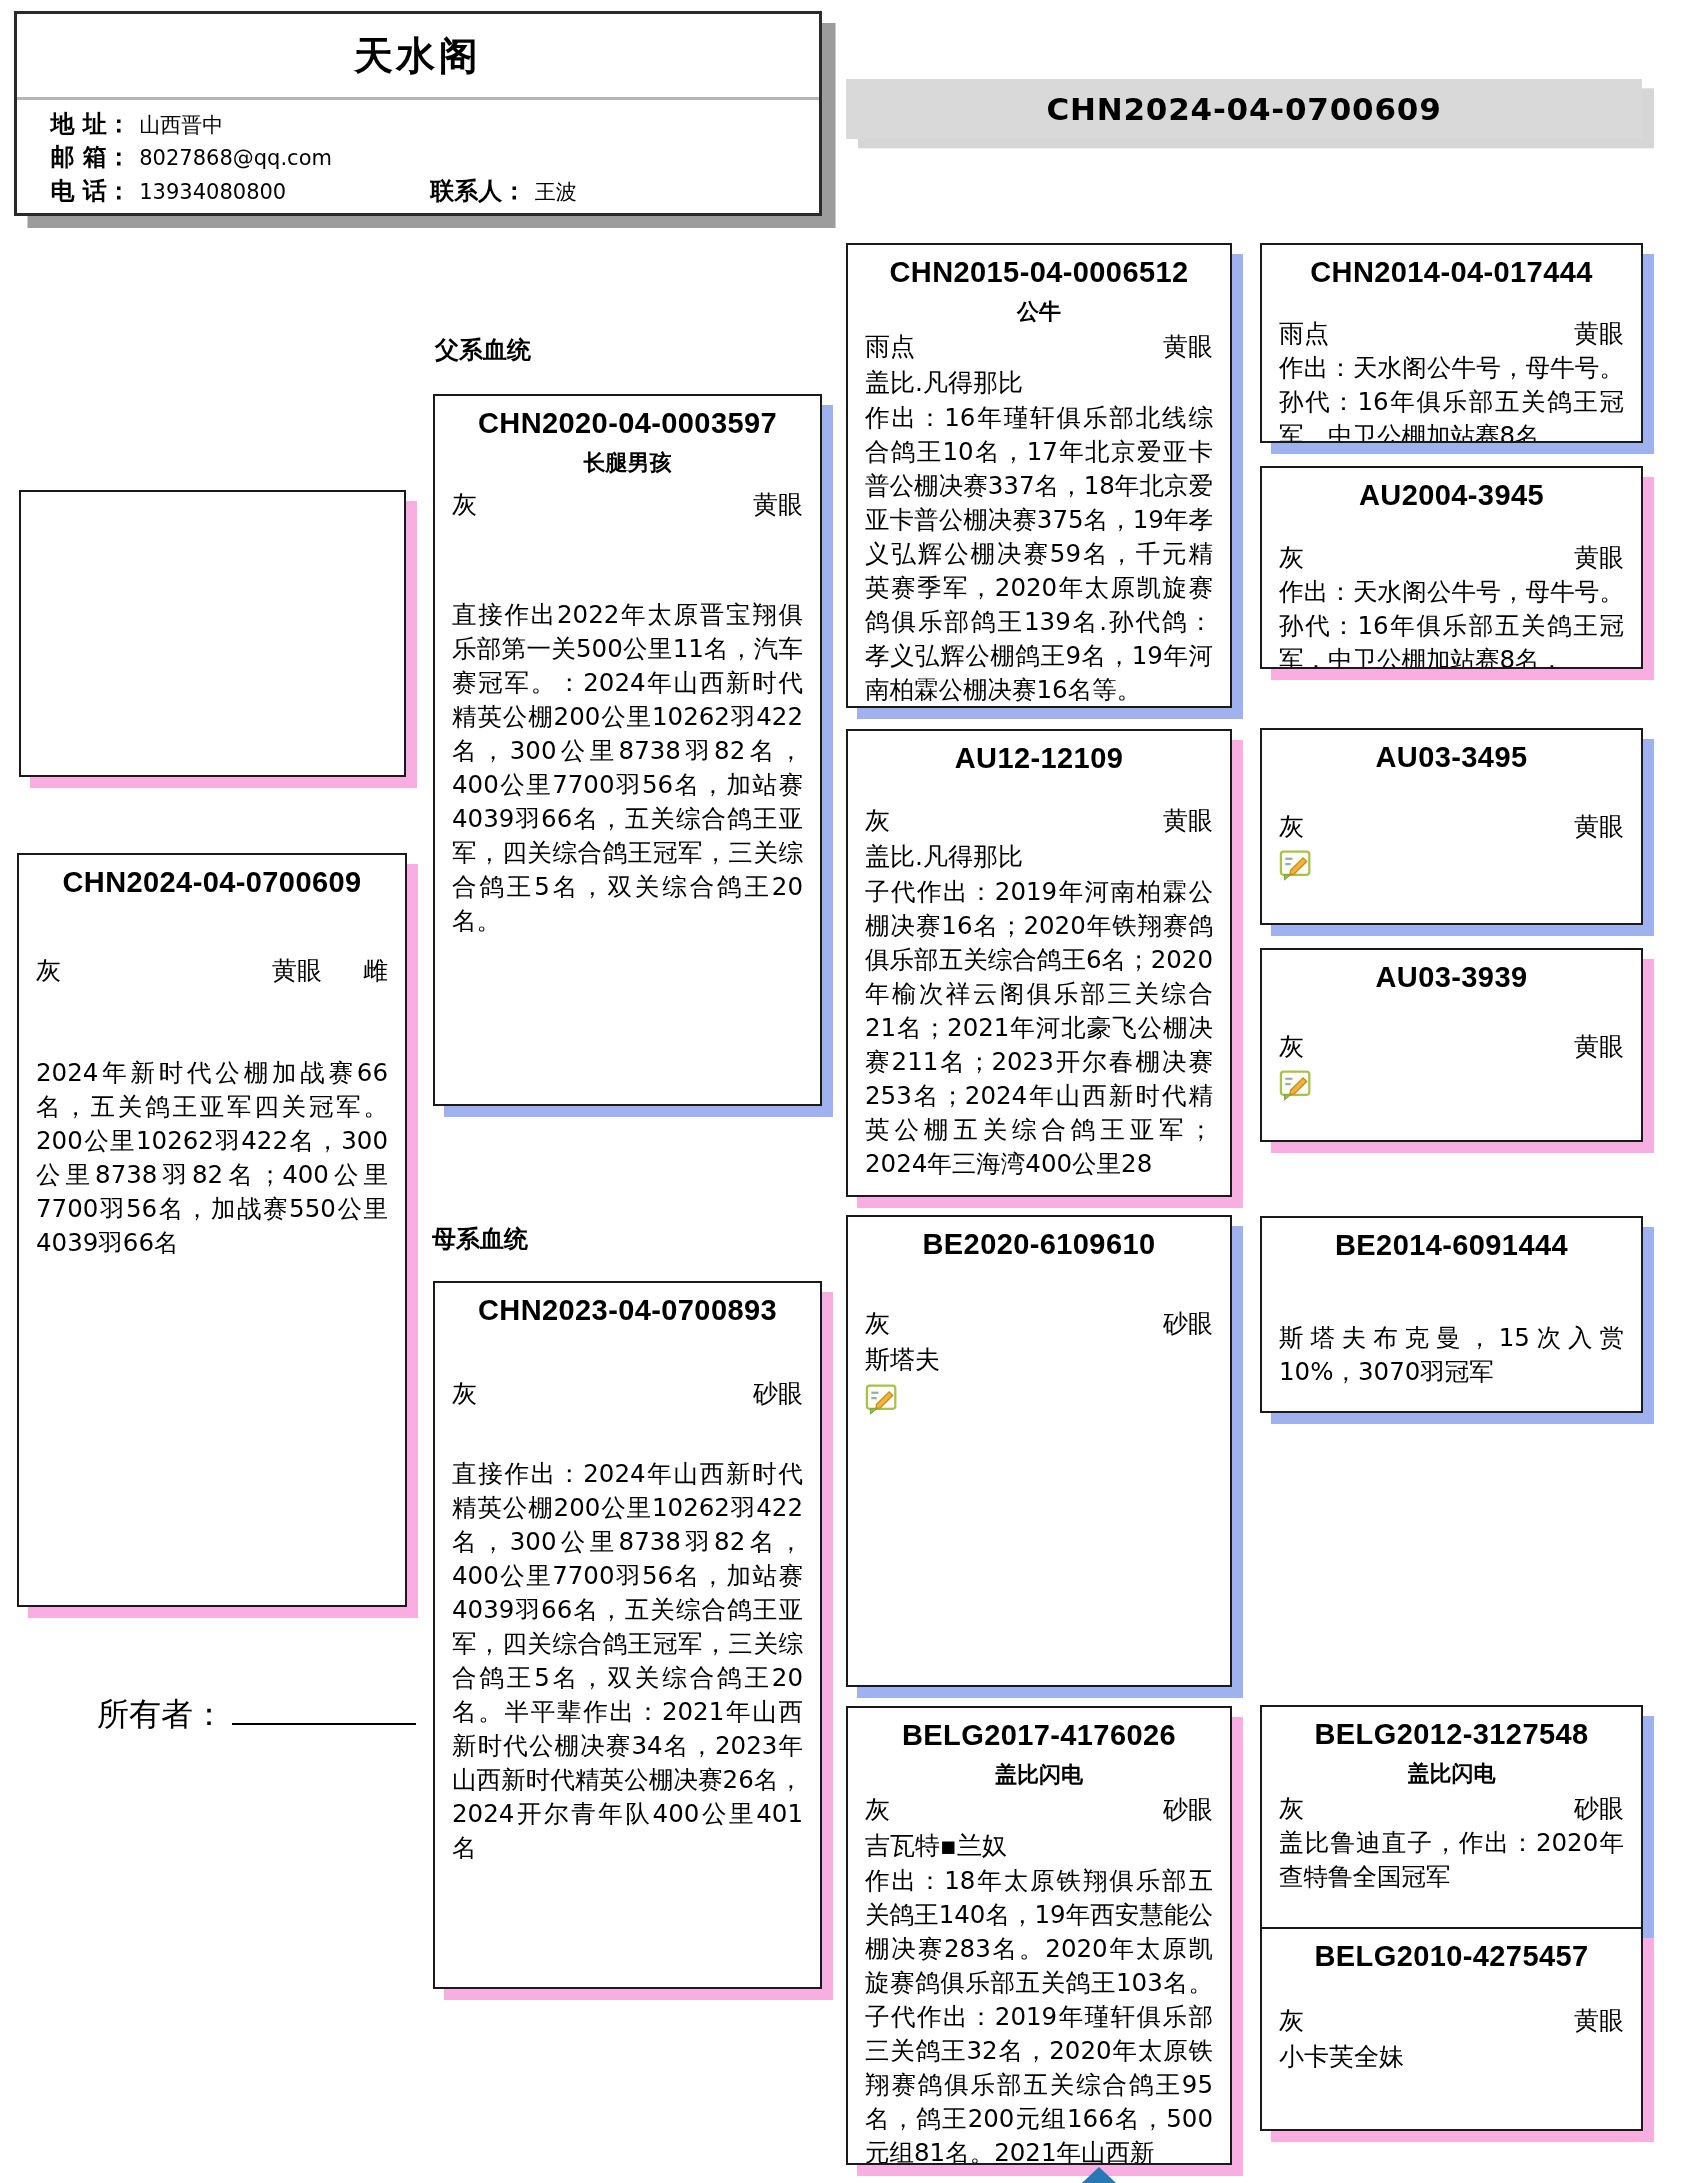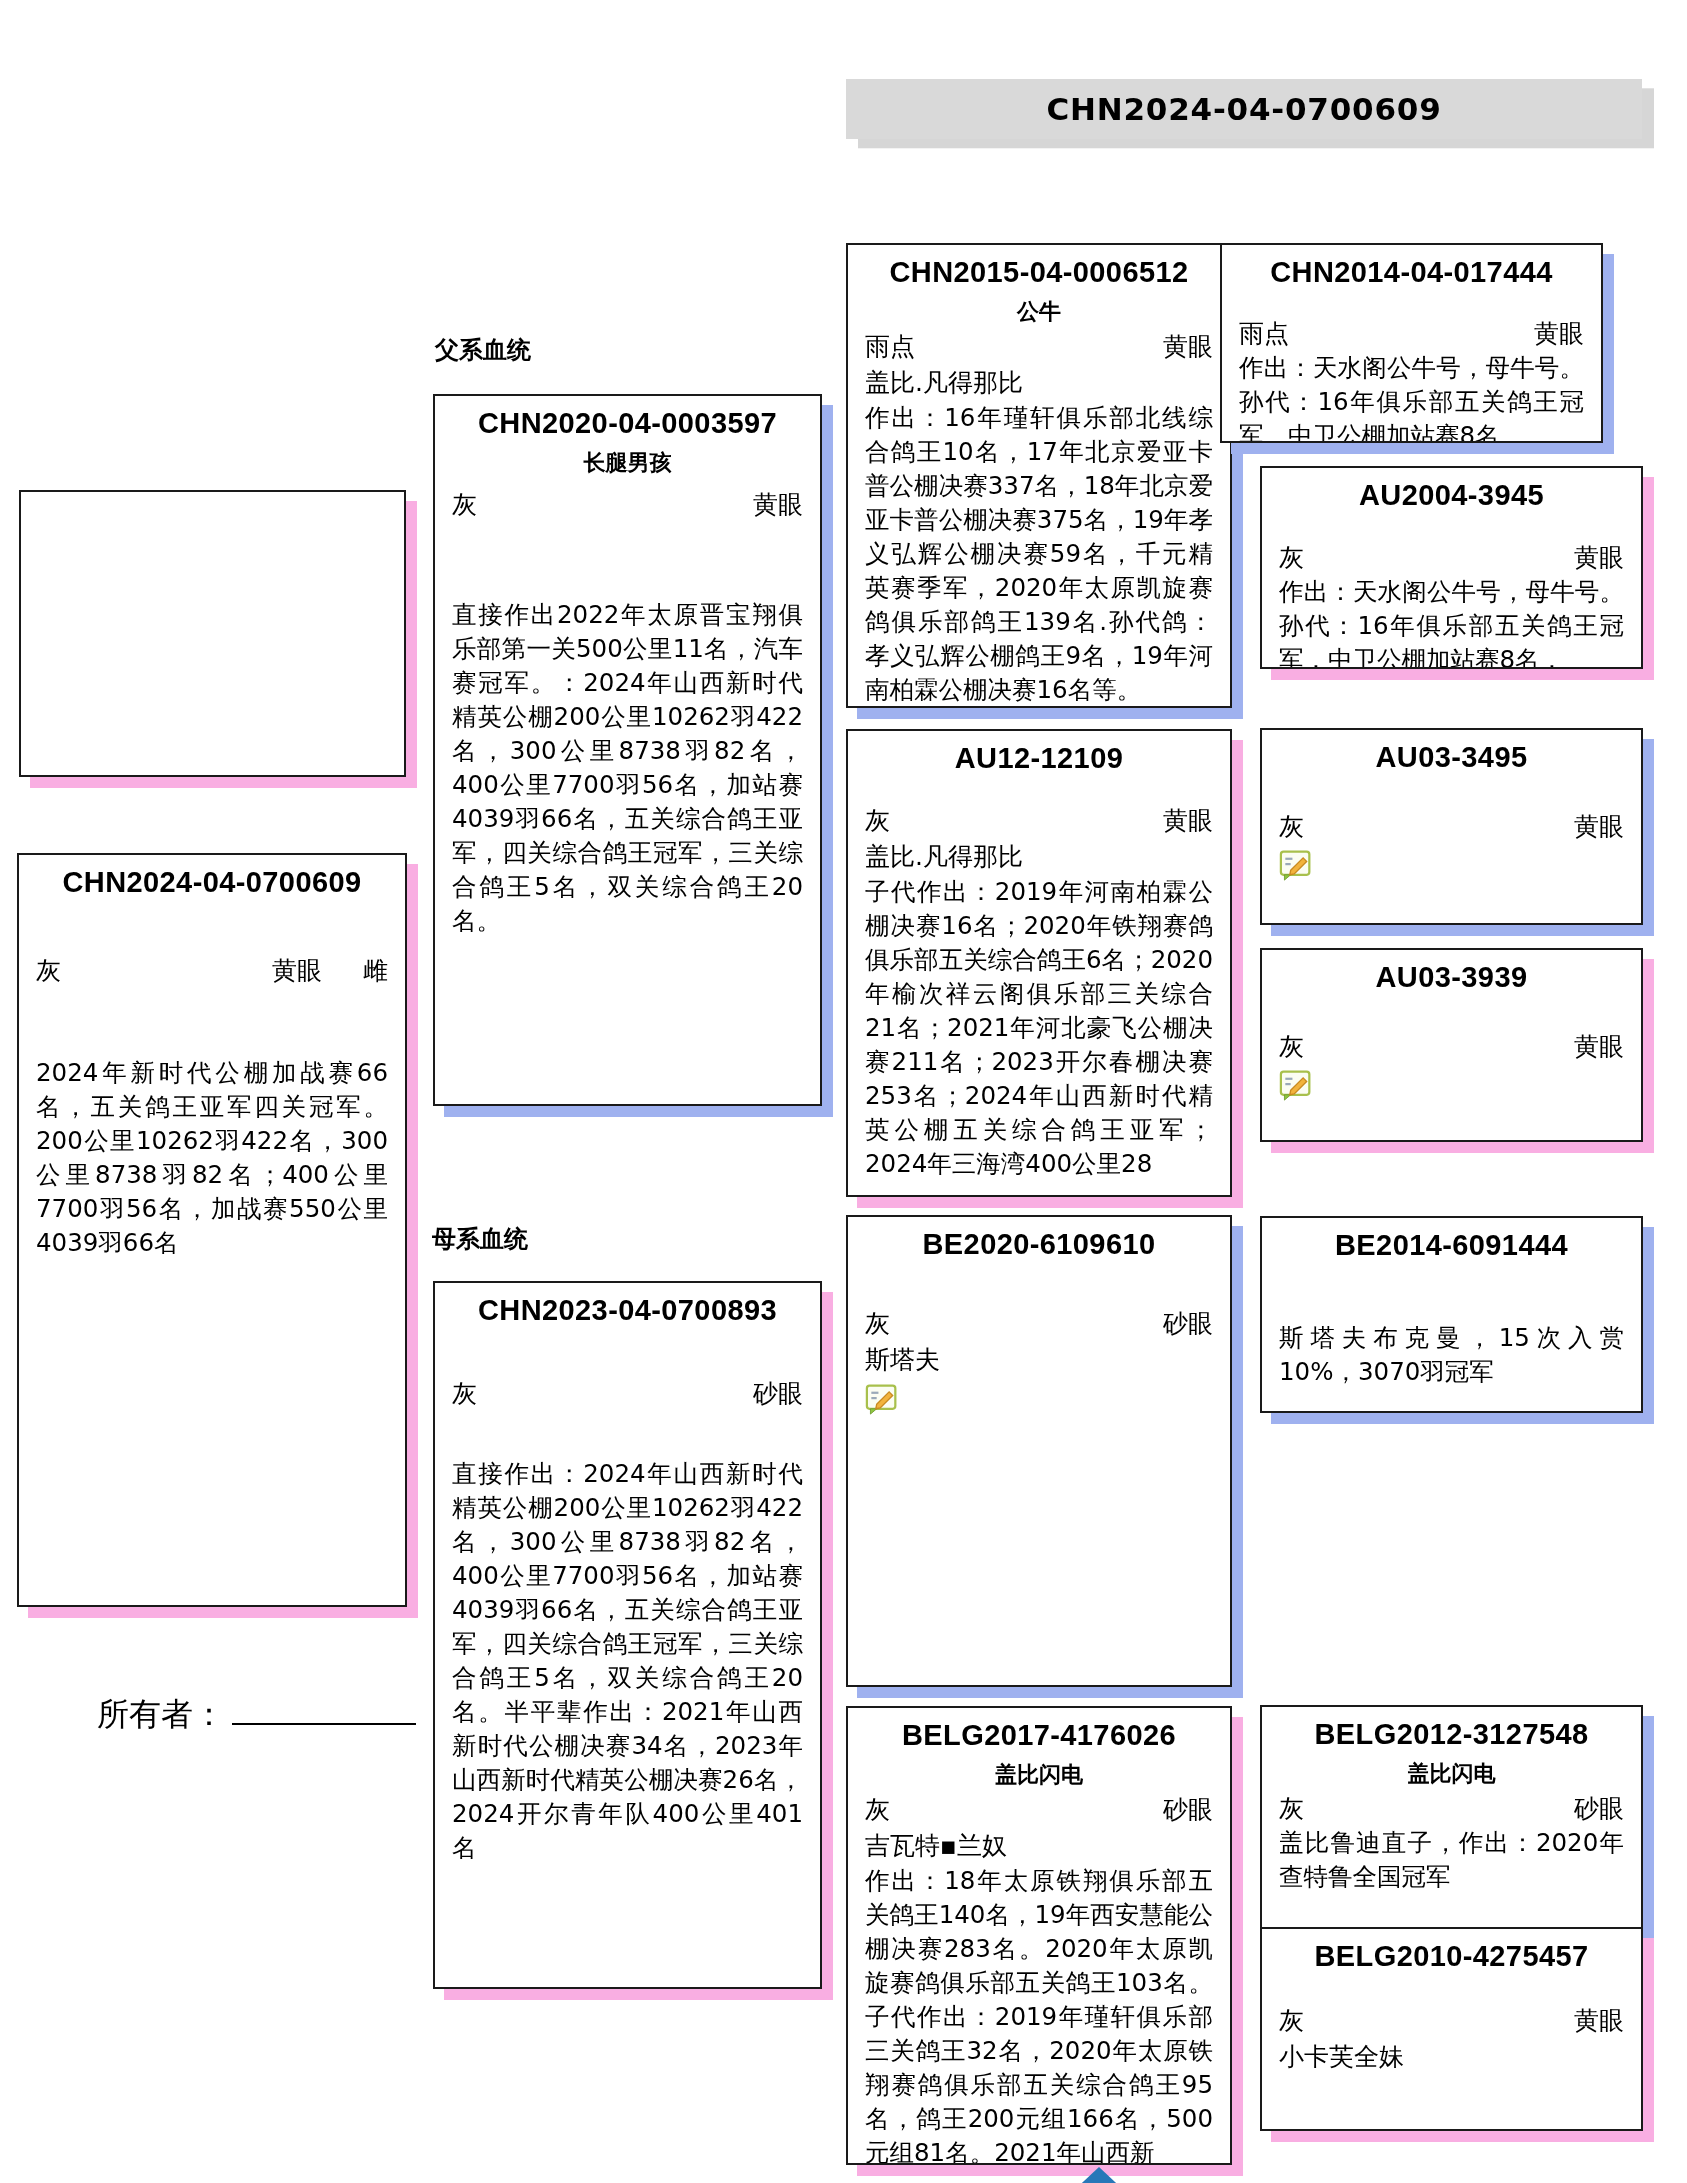--- a/index.html
+++ b/index.html
@@ -43,20 +43,38 @@
   .note{width:34px;height:32px;margin-top:5px;}
   .arrow-up{position:absolute;left:1068px;top:2167px;width:0;height:0;
             border-left:31px solid transparent;border-right:31px solid transparent;
             border-bottom:29px solid #2878b8;}
 </style>
 </head>
 <body>
 
 <div id="page">
 
+  <div class="loft-card">
+    <div class="loft-title">天水阁</div>
+    <div class="loft-divider"></div>
+    <div class="contact-row">
+      <span class="contact-label">地 址：</span>
+      <span class="contact-value">山西晋中</span>
+    </div>
+    <div class="contact-row">
+      <span class="contact-label">邮 箱：</span>
+      <span class="contact-value">8027868@qq.com</span>
+    </div>
+    <div class="contact-row">
+      <span class="contact-label">电 话：</span>
+      <span class="contact-value">13934080800</span>
+      <span class="contact-label second">联系人：</span>
+      <span class="contact-value">王波</span>
+    </div>
+  </div>
 
   <div class="ring-bar">
     <span>CHN2024-04-0700609</span>
   </div>
 
   <div class="branch-label" style="left:435px;top:334px;">父系血统</div>
   <div class="branch-label" style="left:432px;top:1223px;">母系血统</div>
 
   <div class="pbox pink" style="left:18.6px;top:490px;width:387px;height:287px;"></div>
 
@@ -143,21 +161,21 @@
     <div class="pname">盖比闪电</div>
     <div class="ceyrow">
       <span>灰</span>
       <span class="sp"></span>
       <span>砂眼</span>
     </div>
     <div class="strain">吉瓦特▪兰奴</div>
     <div class="desc">作出：18年太原铁翔俱乐部五关鸽王140名，19年西安慧能公棚决赛283名。2020年太原凯旋赛鸽俱乐部五关鸽王103名。子代作出：2019年瑾轩俱乐部三关鸽王32名，2020年太原铁翔赛鸽俱乐部五关综合鸽王95名，鸽王200元组166名，500元组81名。2021年山西新</div>
   </div>
 
-  <div class="pbox blue" style="left:1220px;top:243px;width:383px;height:200px;">
+  <div class="pbox blue" style="left:1260px;top:243px;width:383px;height:200px;">
 
     <div class="ring">CHN2014-04-017444</div>
     <div class="ceyrow" style="margin-top:24px;">
       <span>雨点</span>
       <span class="sp"></span>
       <span>黄眼</span>
     </div>
     <div class="desc">作出：天水阁公牛号，母牛号。孙代：16年俱乐部五关鸽王冠军，中卫公棚加站赛8名，</div>
   </div>
 

